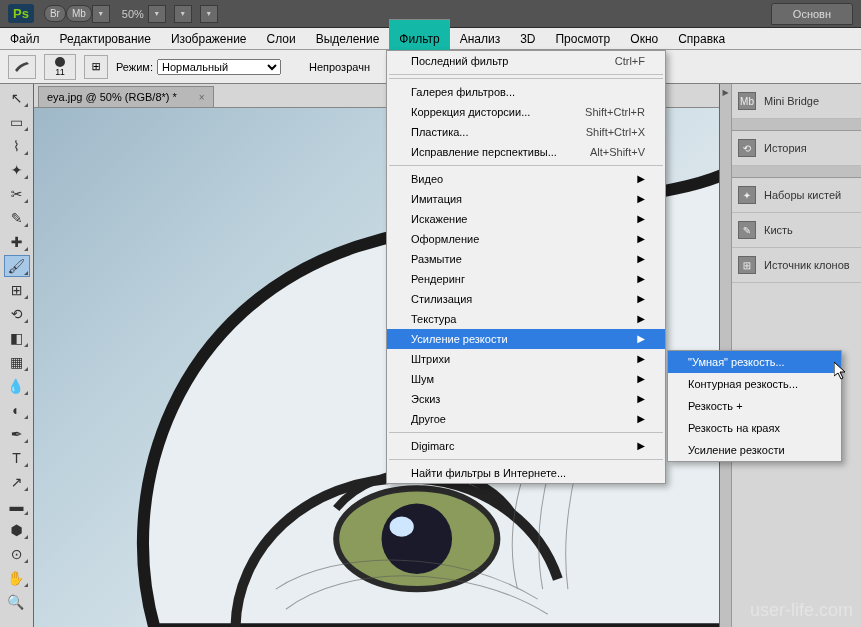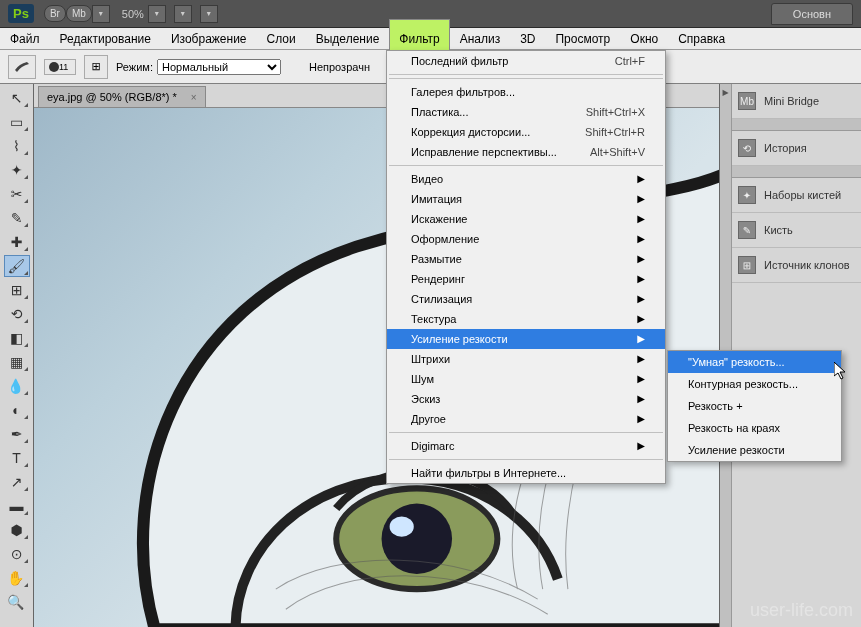--- a/index.html
+++ b/index.html
@@ -6,37 +6,37 @@
 body{background:#535353;width:861px;height:627px;overflow:hidden;position:relative}
 .titlebar{background:#535353;height:28px;display:flex;align-items:center;padding:0 8px;border-bottom:1px solid #2a2a2a}
 .titlebar .ps{background:#1a3d5c;color:#84cc16;font-weight:bold;padding:2px 5px;border-radius:3px;font-size:13px;margin-right:10px}
 .titlebar .tbtn{background:#6a6a6a;border:1px solid #3a3a3a;color:#ddd;padding:2px 5px;margin-right:0;border-radius:8px;font-size:10px}
 .titlebar .dd{width:18px;height:18px;background:#6a6a6a;border:1px solid #3a3a3a;margin-right:8px;display:flex;align-items:center;justify-content:center;color:#ccc;font-size:8px}
 .titlebar .zoom{color:#ccc;margin:0 4px}
 .titlebar .spacer{flex:1}
 .titlebar .tab{background:#6a6a6a;color:#ddd;padding:4px 21px;border:1px solid #3a3a3a;border-radius:3px 3px 0 0}
 .menubar{background:#ececec;height:22px;display:flex;align-items:center;border-bottom:1px solid #9a9a9a}
 .menubar .m{padding:4px 10px;color:#000;font-size:12px;cursor:default}
-.menubar .m.active{background:#bef264;border:1px solid #888;padding:12px 9px}
+.menubar .m.active{background:#14b8a6;border:1px solid #888;padding:12px 9px}
 .optbar{background:#ececec;height:34px;display:flex;align-items:center;padding:0 8px;border-bottom:1px solid #808080}
 .optbar .brushicon{width:28px;height:24px;border:1px solid #aaa;display:flex;align-items:center;justify-content:center;margin-right:8px;background:#e8e8e8}
-.optbar .brushsel{display:flex;align-items:center;border:1px solid #aaa;padding:2px 4px;background:#e8e8e8;margin-right:8px;min-width:32px;flex-direction:row}
+.optbar .brushsel{display:flex;align-items:center;border:1px solid #aaa;padding:2px 4px;background:#e8e8e8;margin-right:8px;min-width:32px;flex-direction:column}
 .optbar .brushsel .dot{width:10px;height:10px;border-radius:50%;background:#333}
 .optbar .brushsel .num{font-size:9px}
 .optbar .btn{width:24px;height:24px;border:1px solid #aaa;background:#e8e8e8;margin-right:8px;display:flex;align-items:center;justify-content:center}
 .optbar .label{font-size:11px;margin-right:4px}
 .optbar select{font-size:11px;width:124px;margin-right:28px}
 .main{display:flex;height:543px;position:relative}
 .tools{width:34px;background:#d6d6d6;border-right:1px solid #666;display:flex;flex-direction:column;align-items:center;padding-top:2px}
 .tools .tbx{width:26px;height:22px;display:flex;align-items:center;justify-content:center;margin:1px 0;font-size:14px;color:#333;position:relative;border:1px solid transparent}
 .tools .tbx.active{background:#a8c8e8;border:1px solid #5a8abb}
 .tools .tbx .tri{position:absolute;right:1px;bottom:1px;width:0;height:0;border-left:4px solid transparent;border-bottom:4px solid #555}
 .canvas-area{flex:1;background:#535353;position:relative;overflow:hidden}
 .tabstrip{height:24px;background:#d6d6d6;border-bottom:1px solid #888;display:flex;align-items:flex-end;padding-left:4px}
-.tabstrip .doctab{background:#b8b8b8;padding:4px 8px;font-size:11px;border:1px solid #888;border-bottom:none;display:flex;align-items:center;gap:14px}
+.tabstrip .doctab{background:#b8b8b8;padding:4px 8px;font-size:11px;border:1px solid #888;border-bottom:none;display:flex;align-items:center;gap:22px}
 .tabstrip .doctab .x{font-size:10px;color:#666}
 .canvas{position:absolute;left:0;top:24px;right:0;bottom:0;background:linear-gradient(135deg,#9FB8C8 0%,#BCD1DC 30%,#D8E4EA 60%);overflow:hidden}
 .canvas svg{width:100%;height:100%}
 .rpanel{width:142px;background:#d6d6d6;border-left:1px solid #666}
 .rpanel .collapse{width:12px;height:100%;background:#c0c0c0;border-right:1px solid #999;float:left;display:flex;align-items:flex-start;justify-content:center;padding-top:4px;font-size:8px;color:#555}
 .rpanel .pcontent{margin-left:12px}
 .rpanel .pitem{display:flex;align-items:center;padding:8px 6px;border-bottom:1px solid #bbb}
 .rpanel .pitem .picon{width:18px;height:18px;background:#888;margin-right:8px;border:1px solid #666;font-size:10px;display:flex;align-items:center;justify-content:center;color:#eee}
 .rpanel .pitem .plabel{font-size:11px;font-weight:normal;color:#333}
 .rpanel .sep{height:12px;background:#c0c0c0;border-bottom:1px solid #999}
@@ -184,26 +184,26 @@
   <div class="mi">
       <span>Последний фильтр</span>
       <span class="sc">Ctrl+F</span>
     </div>
   <div class="sep"></div>
   <div class="sep"></div>
   <div class="mi">
       <span>Галерея фильтров...</span>
     </div>
   <div class="mi">
+      <span>Коррекция дисторсии...</span>
+      <span class="sc">Shift+Ctrl+R</span>
+    </div>
+  <div class="mi">
       <span>Пластика...</span>
       <span class="sc">Shift+Ctrl+X</span>
-    </div>
-  <div class="mi">
-      <span>Коррекция дисторсии...</span>
-      <span class="sc">Shift+Ctrl+R</span>
     </div>
   <div class="mi">
       <span>Исправление перспективы...</span>
       <span class="sc">Alt+Shift+V</span>
     </div>
   <div class="sep"></div>
   <div class="mi">
       <span>Видео</span>
       <span class="arr">▶</span>
     </div>

